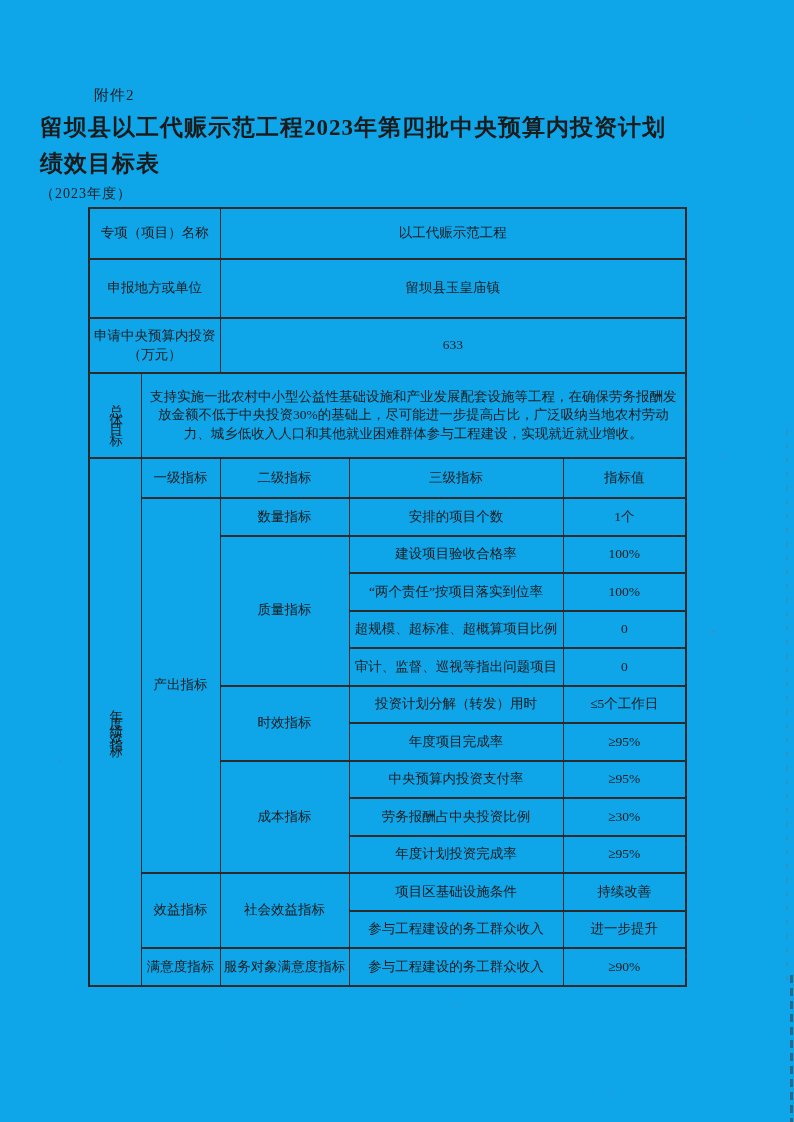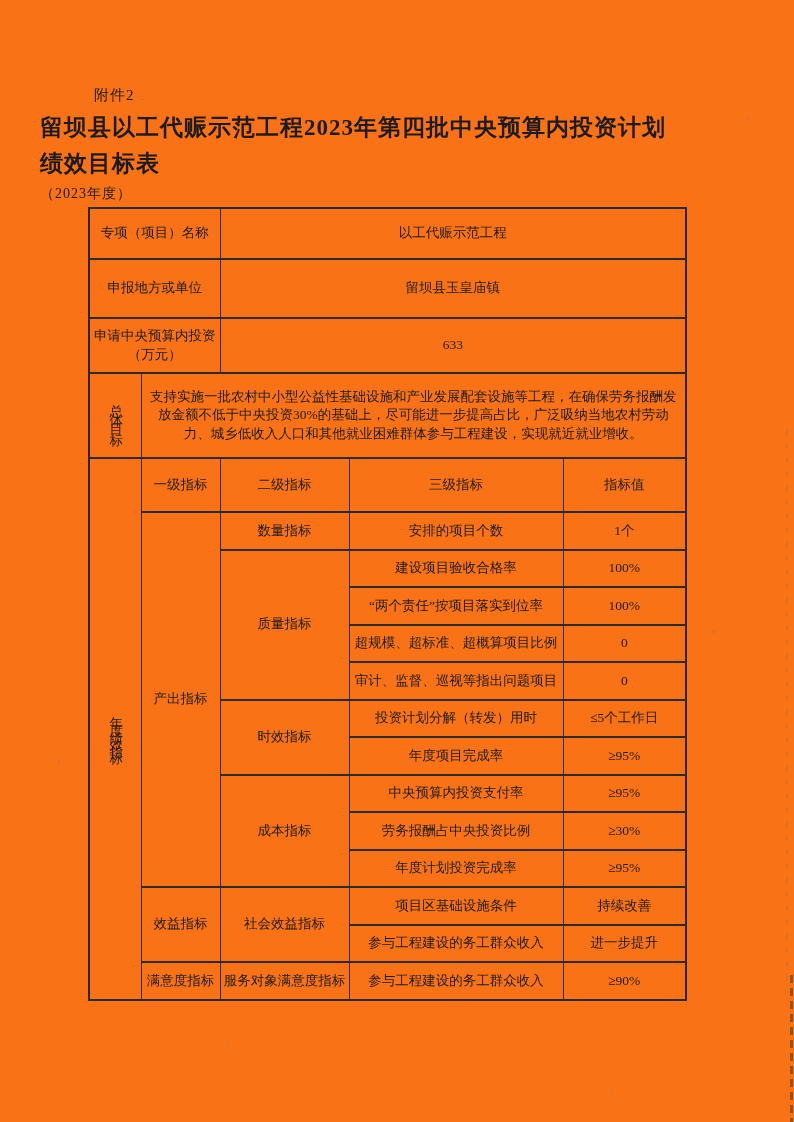--- a/index.html
+++ b/index.html
@@ -1,19 +1,19 @@
 <!DOCTYPE html>
 <html><head>
 <meta charset="utf-8">
 <style>
   html,body{margin:0;padding:0;background:#e8e8e8;}
   .page{
     position:relative;
     width:794px;height:1122px;
-    background:#f97316;
+    background:#0ea5e9;
     font-family:"Liberation Serif","DejaVu Serif",serif;
     color:#1b1b1b;
     overflow:hidden;
     box-shadow:0 0 4px rgba(0,0,0,.25);
   }
   .attachment{
     position:absolute;left:94px;top:86px;
     font-size:15px;letter-spacing:1px;
   }
   .title-block{
@@ -38,21 +38,21 @@
     text-align:center;vertical-align:middle;
     font-size:13.5px;
     padding:8px 4px;
     line-height:1.35;
     word-break:break-all;
   }
   tr.r-info1{height:51px}
   tr.r-info2{height:59px}
   tr.r-info3{height:55px}
   tr.r-goal{height:85px}
-  tr.r-head{height:54px}
+  tr.r-head{height:40px}
   tr.r-data{height:37.5px}
   td.goal-text{
     text-align:justify;
     padding:6px 10px 6px 9px;
     line-height:1.6;
     font-size:13.8px;
   }
   .vert{
     writing-mode:vertical-rl;
     text-orientation:upright;

